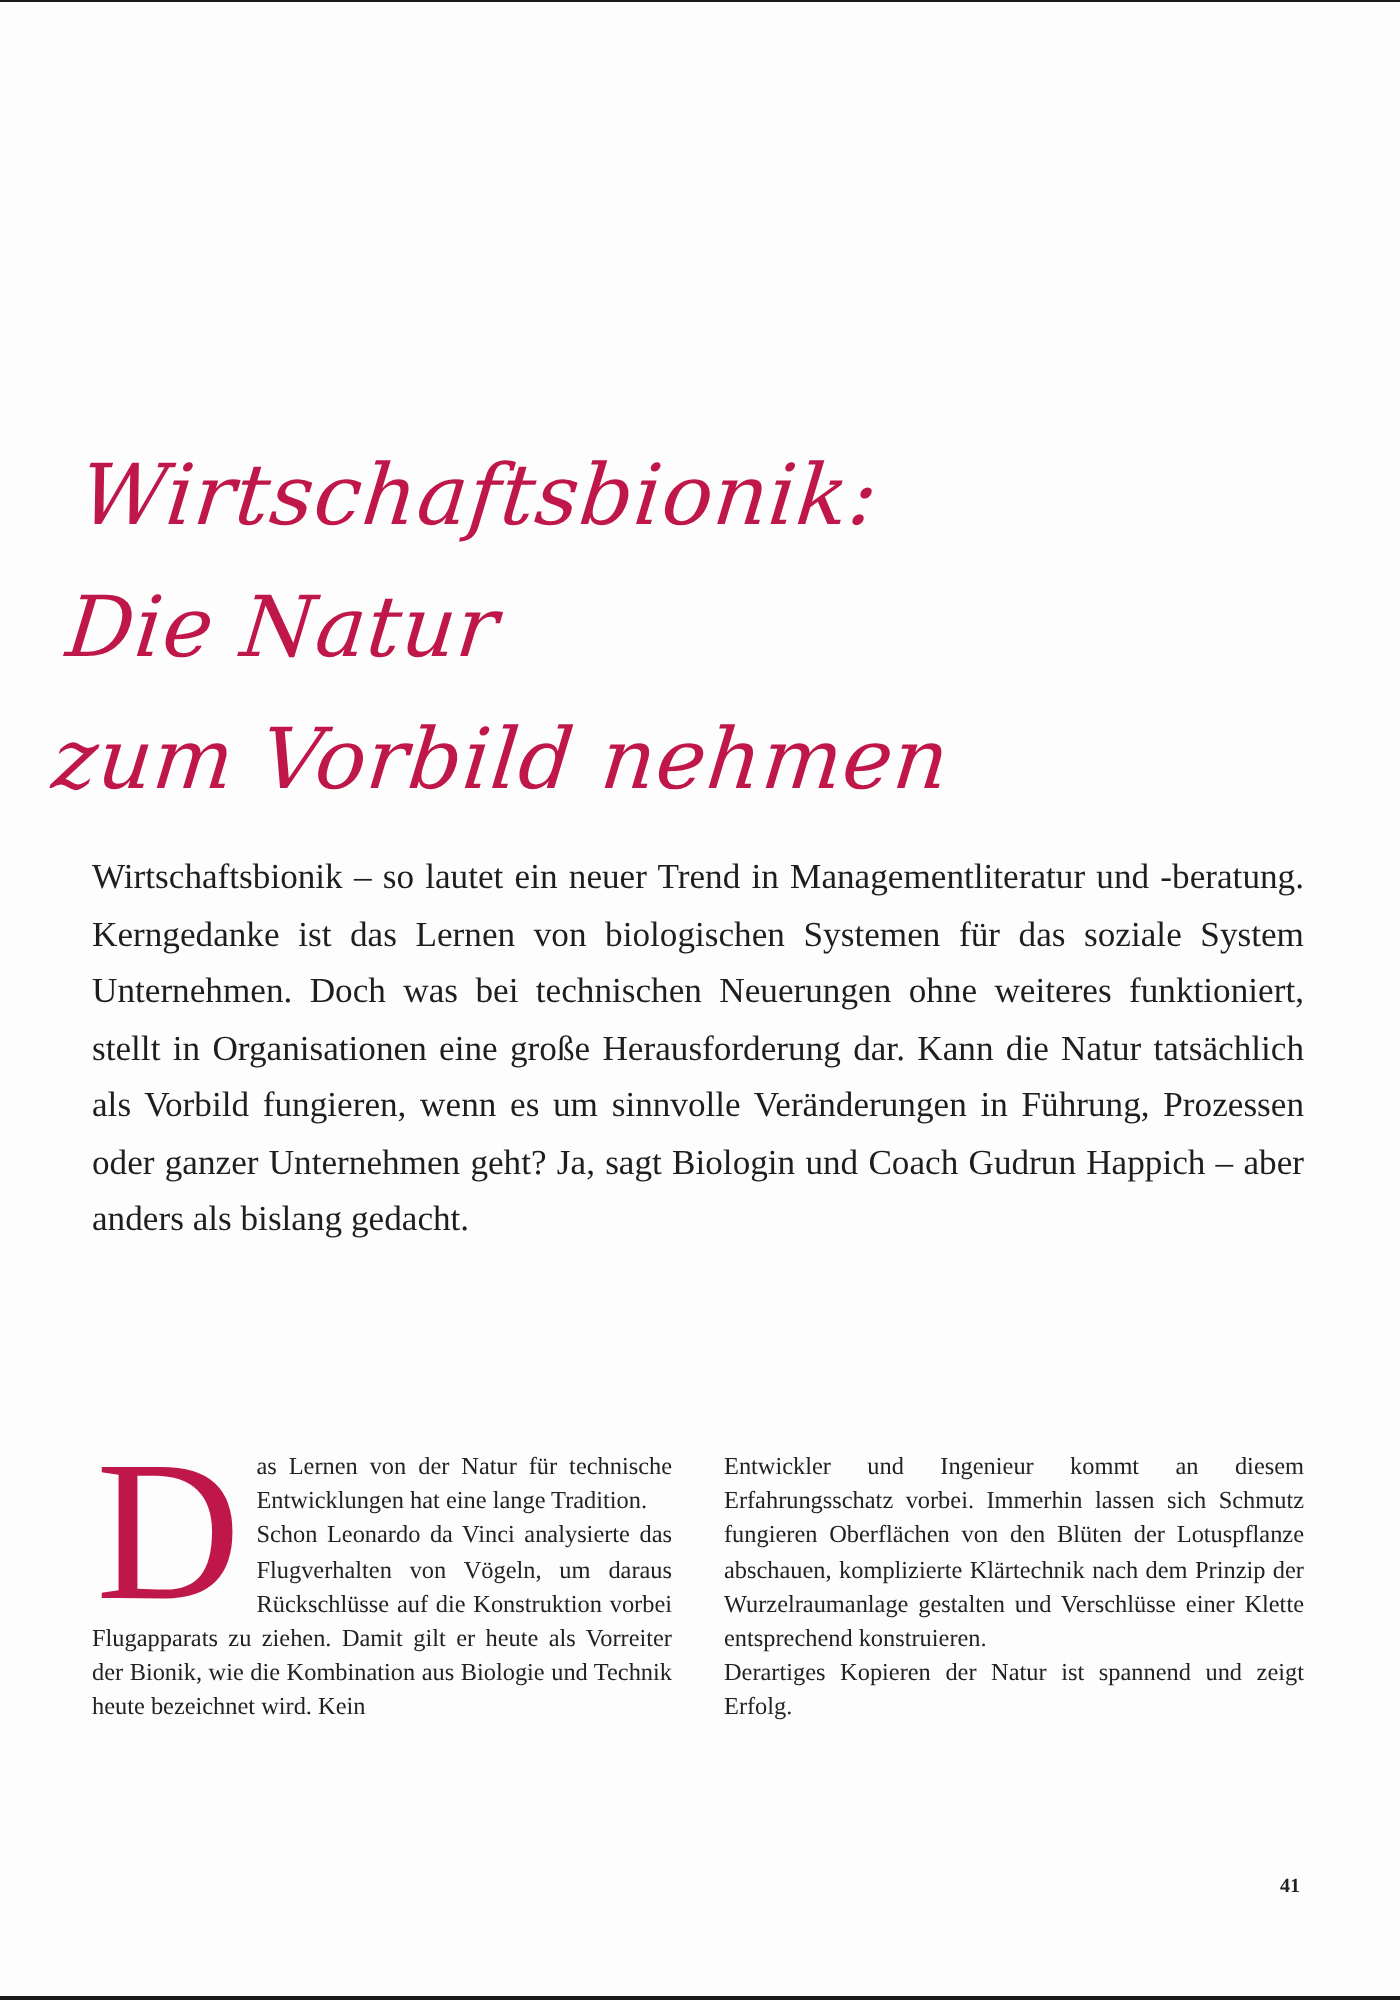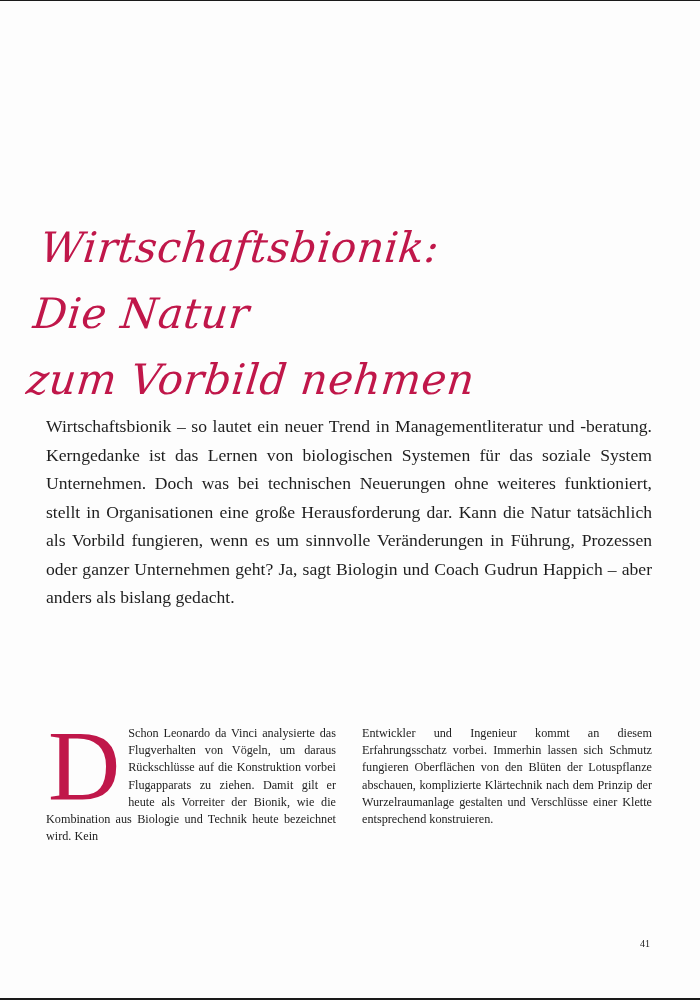--- a/index.html
+++ b/index.html
@@ -26,21 +26,21 @@
       font-size: 42px;
       line-height: 66px;
       letter-spacing: 0.5px;
       transform: skewX(-6deg);
       transform-origin: left top;
     }
     .title span { display: block; white-space: nowrap; }
 
     .lead {
       position: absolute;
-      left: 46px; top: 412px;
+      left: 46px; top: 424px;
       width: 606px;
       margin: 0;
       font-size: 17.6px;
       line-height: 28.5px;
       text-align: justify;
       color: #1e1e1e;
     }
 
     .columns {
       position: absolute;
@@ -60,42 +60,43 @@
       line-height: 74px;
       height: 74px;
       color: #c0174a;
       margin: 4px 8px 0 2px;
       padding-top: 0;
     }
     .page-number {
       position: absolute;
       left: 640px; top: 938px;
       font-size: 10px;
-      font-weight: normal;
+      font-weight: bold;
       color: #222;
     }
   </style>
 </head>
 <body>
 
 <div class="edge-top"></div>
 
 <h1 class="title">
   <span>Wirtschaftsbionik:</span>
   <span>Die Natur</span>
   <span>zum Vorbild nehmen</span>
 </h1>
 
 <p class="lead">Wirtschaftsbionik – so lautet ein neuer Trend in Managementliteratur und -beratung. Kerngedanke ist das Lernen von biologischen Systemen für das soziale System Unternehmen. Doch was bei technischen Neuerungen ohne weiteres funktioniert, stellt in Organisationen eine große Herausforderung dar. Kann die Natur tatsächlich als Vorbild fungieren, wenn es um sinnvolle Veränderungen in Führung, Prozessen oder ganzer Unternehmen geht? Ja, sagt Biologin und Coach Gudrun Happich – aber anders als bislang gedacht.</p>
 
 <div class="columns">
   <div class="col">
-    <p><span class="dropcap">D</span></p>
+    <p><span class="dropcap">D</span><span>as Lernen von der Natur für technische Entwicklungen hat eine lange Tradition.</span></p>
     <p>Schon Leonardo da Vinci analysierte das Flugverhalten von Vögeln, um daraus Rückschlüsse auf die Konstruktion vorbei Flugapparats zu ziehen. Damit gilt er heute als Vorreiter der Bionik, wie die Kombination aus Biologie und Technik heute bezeichnet wird. Kein</p>
   </div>
   <div class="col">
     <p>Entwickler und Ingenieur kommt an diesem Erfahrungsschatz vorbei. Immerhin lassen sich Schmutz fungieren Oberflächen von den Blüten der Lotuspflanze abschauen, komplizierte Klärtechnik nach dem Prinzip der Wurzelraumanlage gestalten und Verschlüsse einer Klette entsprechend konstruieren.</p>
+    <p>Derartiges Kopieren der Natur ist spannend und zeigt Erfolg.</p>
   </div>
 </div>
 
 <div class="page-number">41</div>
 
 <div class="edge-bottom"></div>
 
 </body></html>

